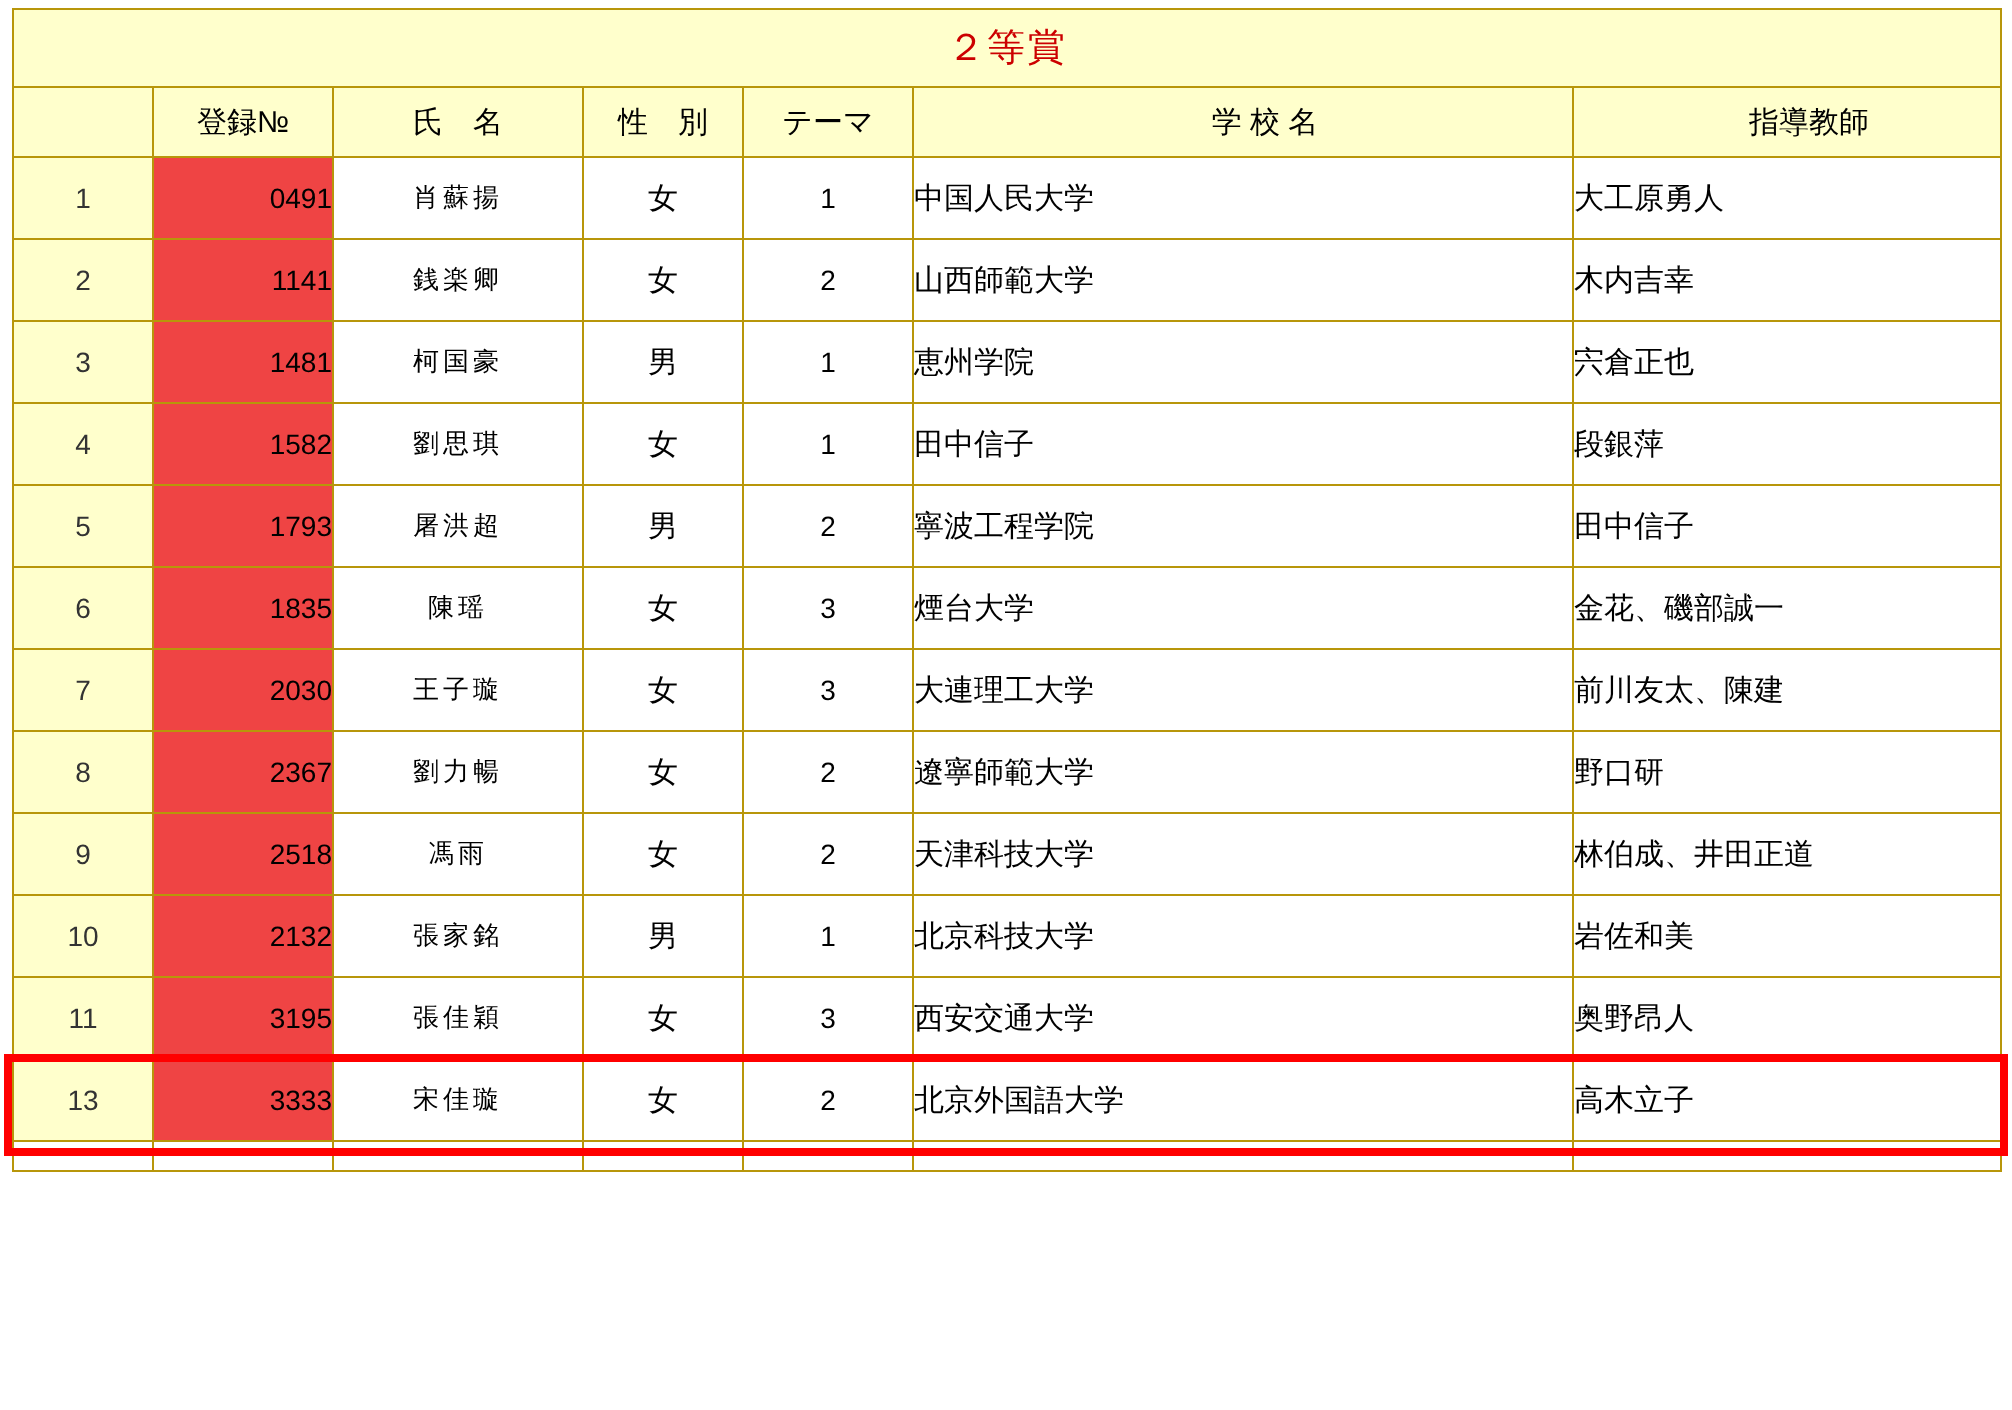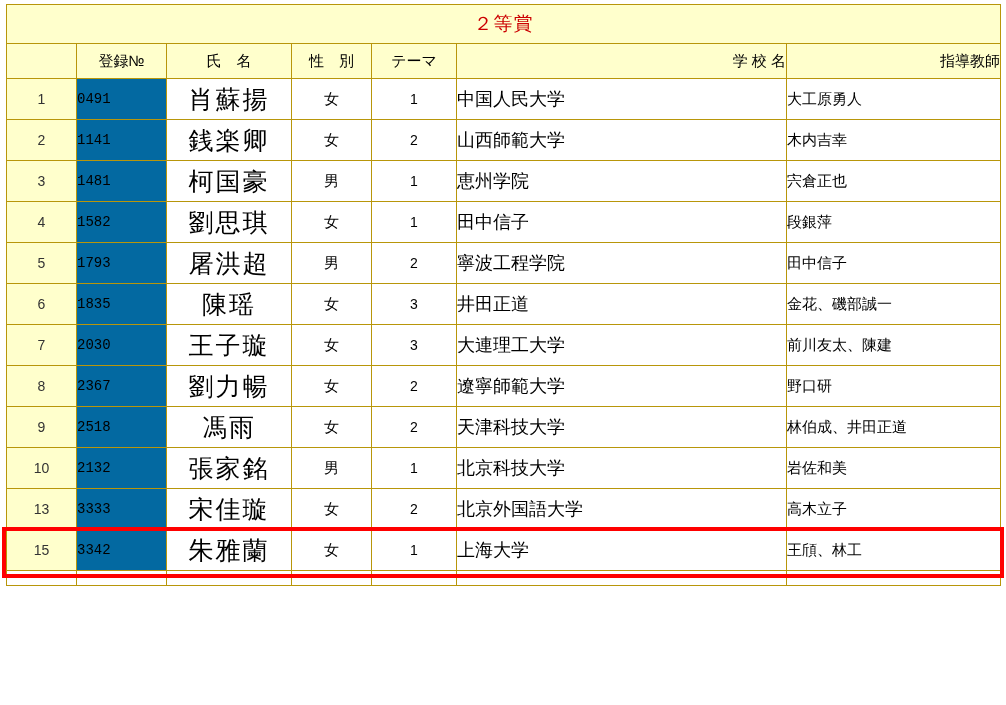--- a/index.html
+++ b/index.html
@@ -44,62 +44,61 @@
   
   .hdr {
     background: #ffffcc;
     height: 34px;
     text-align: center;
     font-size: 15px;
     color: #000000;
     margin-top: 12px;
   }
   .hdr.left {
-    text-align: right;
+    text-align: center;
     padding-left: 22px;
   }
   
   .c-no {
     background: #ffffcc;
     text-align: center;
     font-size: 14px;
     color: #333333;
   }
   .c-reg {
-    background: #0369a1;
-    text-align: left;
+    background: #ef4444;
+    text-align: right;
     font-size: 14px;
     color: #000000;
-    font-family: Liberation Mono, monospace;
   }
   .c-name {
     background: #ffffff;
     text-align: center;
-    font-size: 25px;
+    font-size: 13px;
     font-weight: bold;
     color: #000000;
     letter-spacing: 2px;
   }
   .c-sex {
     background: #ffffff;
     text-align: center;
     font-size: 15px;
     color: #000000;
   }
   .c-theme {
     background: #ffffff;
     text-align: center;
     font-size: 14px;
     color: #000000;
   }
   .c-school {
     background: #ffffff;
     text-align: left;
     padding-left: 10px;
-    font-size: 18px;
+    font-size: 15px;
     color: #000000;
   }
   .c-teacher {
     background: #ffffff;
     text-align: left;
     padding-left: 10px;
     font-size: 15px;
     color: #000000;
     font-family: Liberation Mono, monospace;
   }
@@ -193,21 +192,21 @@
         <td class="c-theme">2</td>
         <td class="c-school">寧波工程学院</td>
         <td class="c-teacher">田中信子</td>
       </tr>
       <tr class="data-row">
         <td class="c-no">6</td>
         <td class="c-reg">1835</td>
         <td class="c-name">陳瑶</td>
         <td class="c-sex">女</td>
         <td class="c-theme">3</td>
-        <td class="c-school">井田正道</td>
+        <td class="c-school">煙台大学</td>
         <td class="c-teacher">金花、磯部誠一</td>
       </tr>
       <tr class="data-row">
         <td class="c-no">7</td>
         <td class="c-reg">2030</td>
         <td class="c-name">王子璇</td>
         <td class="c-sex">女</td>
         <td class="c-theme">3</td>
         <td class="c-school">大連理工大学</td>
         <td class="c-teacher">前川友太、陳建</td>
@@ -233,37 +232,37 @@
       <tr class="data-row">
         <td class="c-no">10</td>
         <td class="c-reg">2132</td>
         <td class="c-name">張家銘</td>
         <td class="c-sex">男</td>
         <td class="c-theme">1</td>
         <td class="c-school">北京科技大学</td>
         <td class="c-teacher">岩佐和美</td>
       </tr>
       <tr class="data-row">
+        <td class="c-no">11</td>
+        <td class="c-reg">3195</td>
+        <td class="c-name">張佳穎</td>
+        <td class="c-sex">女</td>
+        <td class="c-theme">3</td>
+        <td class="c-school">西安交通大学</td>
+        <td class="c-teacher">奥野昂人</td>
+      </tr>
+      <tr class="data-row">
         <td class="c-no">13</td>
         <td class="c-reg">3333</td>
         <td class="c-name">宋佳璇</td>
         <td class="c-sex">女</td>
         <td class="c-theme">2</td>
         <td class="c-school">北京外国語大学</td>
         <td class="c-teacher">高木立子</td>
       </tr>
-      <tr class="data-row">
-        <td class="c-no">15</td>
-        <td class="c-reg">3342</td>
-        <td class="c-name">朱雅蘭</td>
-        <td class="c-sex">女</td>
-        <td class="c-theme">1</td>
-        <td class="c-school">上海大学</td>
-        <td class="c-teacher">王頎、林工</td>
-      </tr>
       <tr class="spacer-row">
         <td></td>
         <td></td>
         <td></td>
         <td></td>
         <td></td>
         <td></td>
         <td></td>
       </tr>
     </tbody>

